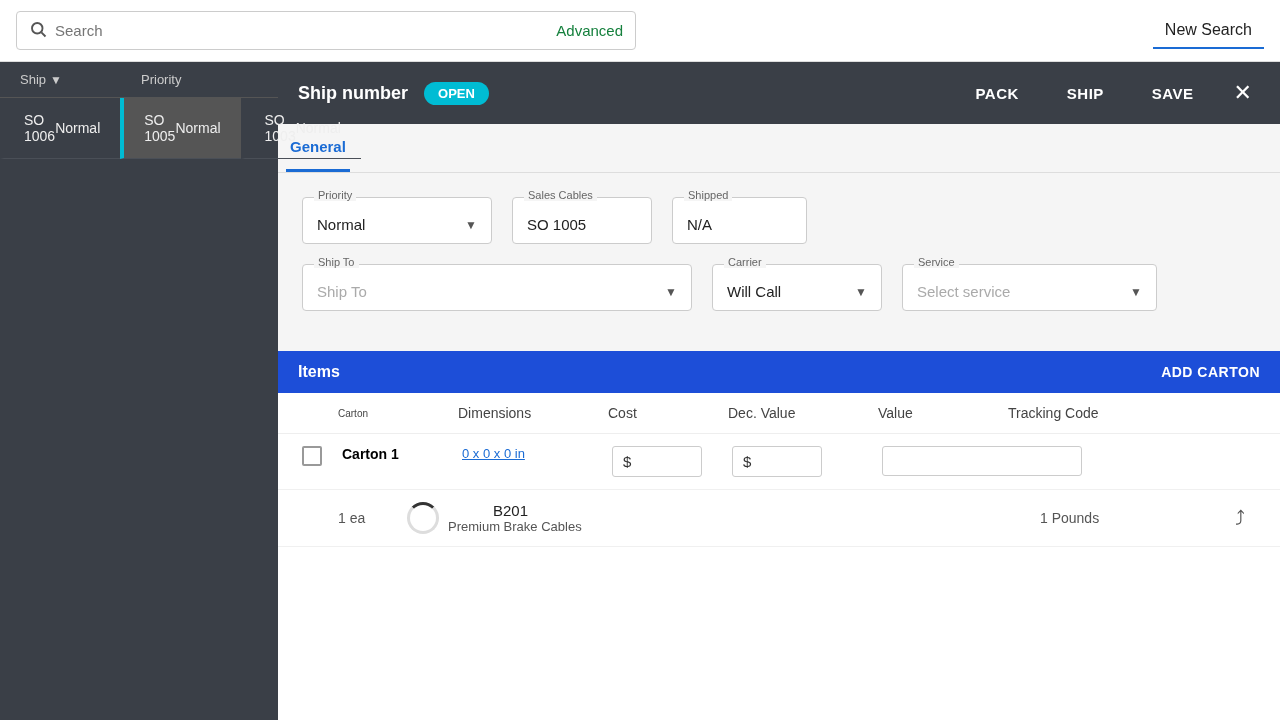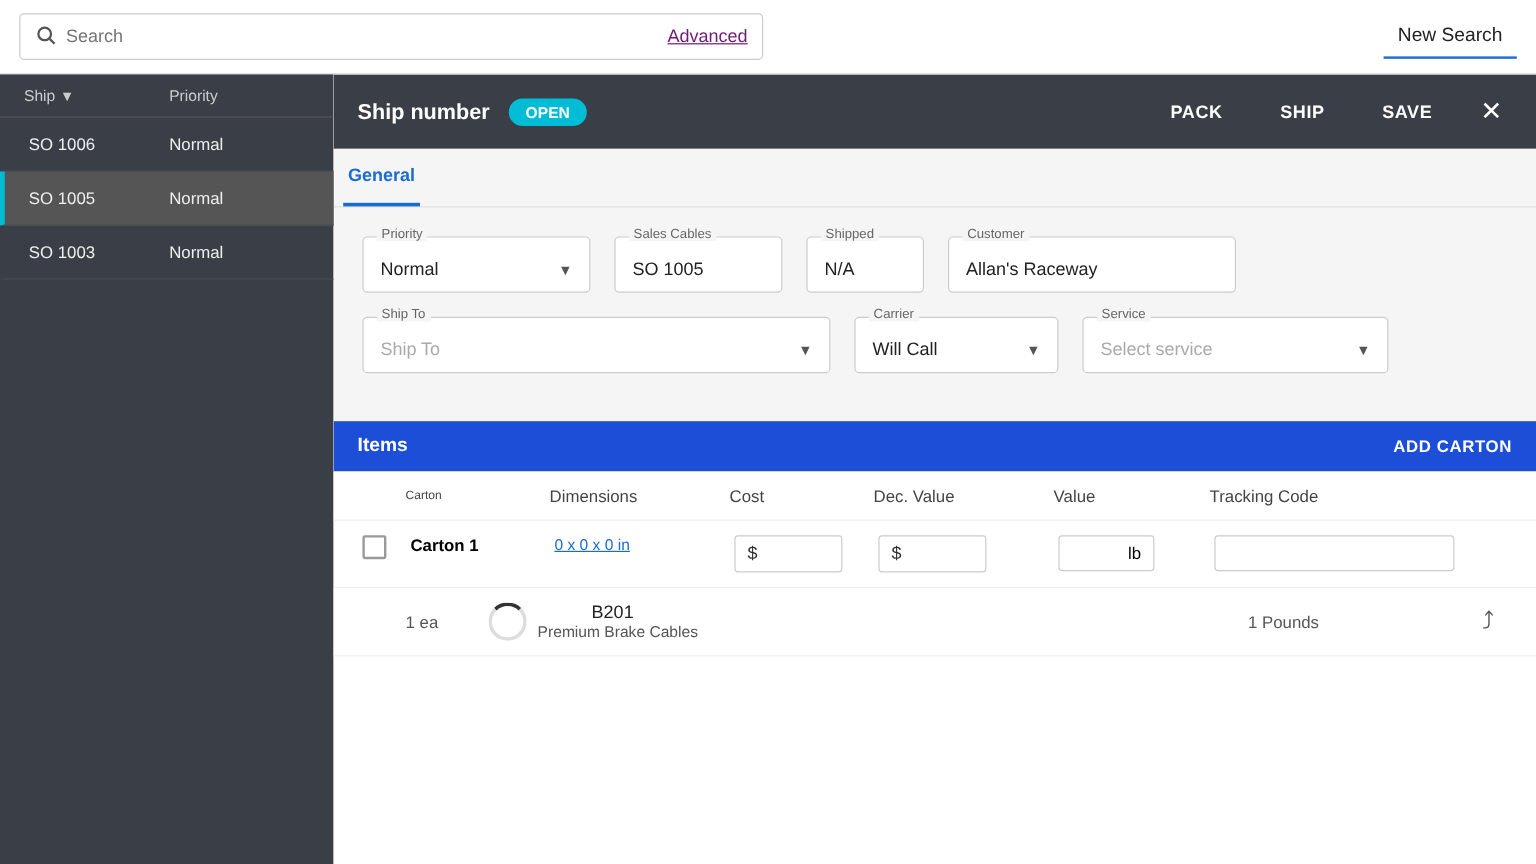--- a/index.html
+++ b/index.html
@@ -27,22 +27,21 @@
     .search-icon-svg { color: #555; }
     .search-input {
       border: none;
       outline: none;
       font-size: 15px;
       color: #333;
       flex: 1;
       background: transparent;
     }
     .advanced-link {
-      text-decoration: underline;
-      color: #701a75;
+      color: #15803d;
       font-size: 15px;
       cursor: pointer;
       margin-left: 8px;
       text-align: center;
     }
     .new-search-btn {
       margin-left: auto;
       background: transparent;
       border: none;
       border-bottom: 2px solid #1a6bd4;
@@ -85,21 +84,21 @@
     }
     .sidebar-col-ship {
       display: flex;
       align-items: center;
       gap: 4px;
       flex: 1;
     }
     .sort-arrow { font-size: 12px; }
     .sidebar-col-priority { flex: 1; }
 
-    .sidebar-items { display: flex; flex-direction: column; }
+    .sidebar-items { display: flex; }
     .sidebar-item {
       display: flex;
       align-items: center;
       padding: 14px 20px;
       cursor: pointer;
       border-left: 4px solid transparent;
       border-bottom: 1px solid #4a4f57;
       color: #eee;
       font-size: 14px;
       position: relative;
@@ -215,21 +214,21 @@
       padding: 10px 14px;
       font-size: 15px;
       color: #222;
       background: #fff;
       display: flex;
       align-items: center;
       gap: 8px;
     }
     .field-box.priority-field { width: 190px; padding-top: 18px; padding-bottom: 10px; }
     .field-box.sales-order-field { width: 140px; padding-top: 18px; padding-bottom: 10px; }
-    .field-box.shipped-field { width: 98px; padding-top: 18px; }
+    .field-box.shipped-field { width: 135px; padding-top: 18px; }
     .field-box.customer-field { width: 240px; padding-top: 18px; padding-bottom: 10px; }
     .field-box.ship-to-field { width: 390px; padding-top: 18px; padding-bottom: 10px; color: #aaa; }
     .field-box.carrier-field { width: 170px; padding-top: 18px; padding-bottom: 10px; }
     .field-box.service-field { width: 255px; padding-top: 18px; padding-bottom: 10px; color: #aaa; }
     .dropdown-arrow { margin-left: auto; color: #555; font-size: 12px; }
 
     
     .items-header {
       background: #1d4ed8;
       display: flex;
@@ -438,26 +437,20 @@
           <div class="field-box sales-order-field">
             <span>SO 1005</span>
           </div>
         </div>
         <div class="field-group">
           <span class="field-label">Shipped</span>
           <div class="field-box shipped-field">
             <span>N/A</span>
           </div>
         </div>
-        <div class="field-group">
-          <span class="field-label">Customer</span>
-          <div class="field-box customer-field">
-            <span>Allan's Raceway</span>
-          </div>
-        </div>
       </div>
 
       <div class="form-row">
         <div class="field-group">
           <span class="field-label">Ship To</span>
           <div class="field-box ship-to-field">
             <span>Ship To</span>
             <span class="dropdown-arrow">▼</span>
           </div>
         </div>
@@ -506,26 +499,20 @@
             <span>$</span>
             <input type="text" value="" style="">
           </div>
         </div>
         <div class="td-dec-value">
           <div class="money-input">
             <span>$</span>
             <input type="text" value="" style="">
           </div>
         </div>
-        <div class="td-weight">
-          <div class="weight-input">
-            <input type="text" value="" style="">
-            <span>lb</span>
-          </div>
-        </div>
         <div class="td-tracking">
           <input class="tracking-input" type="text" value="" style="">
         </div>
       </div>
 
       <div class="sub-item-row">
         <div class="sub-item-qty">1 ea</div>
         <div class="sub-item-icon">
           <div class="loading-ring"></div>
         </div>

